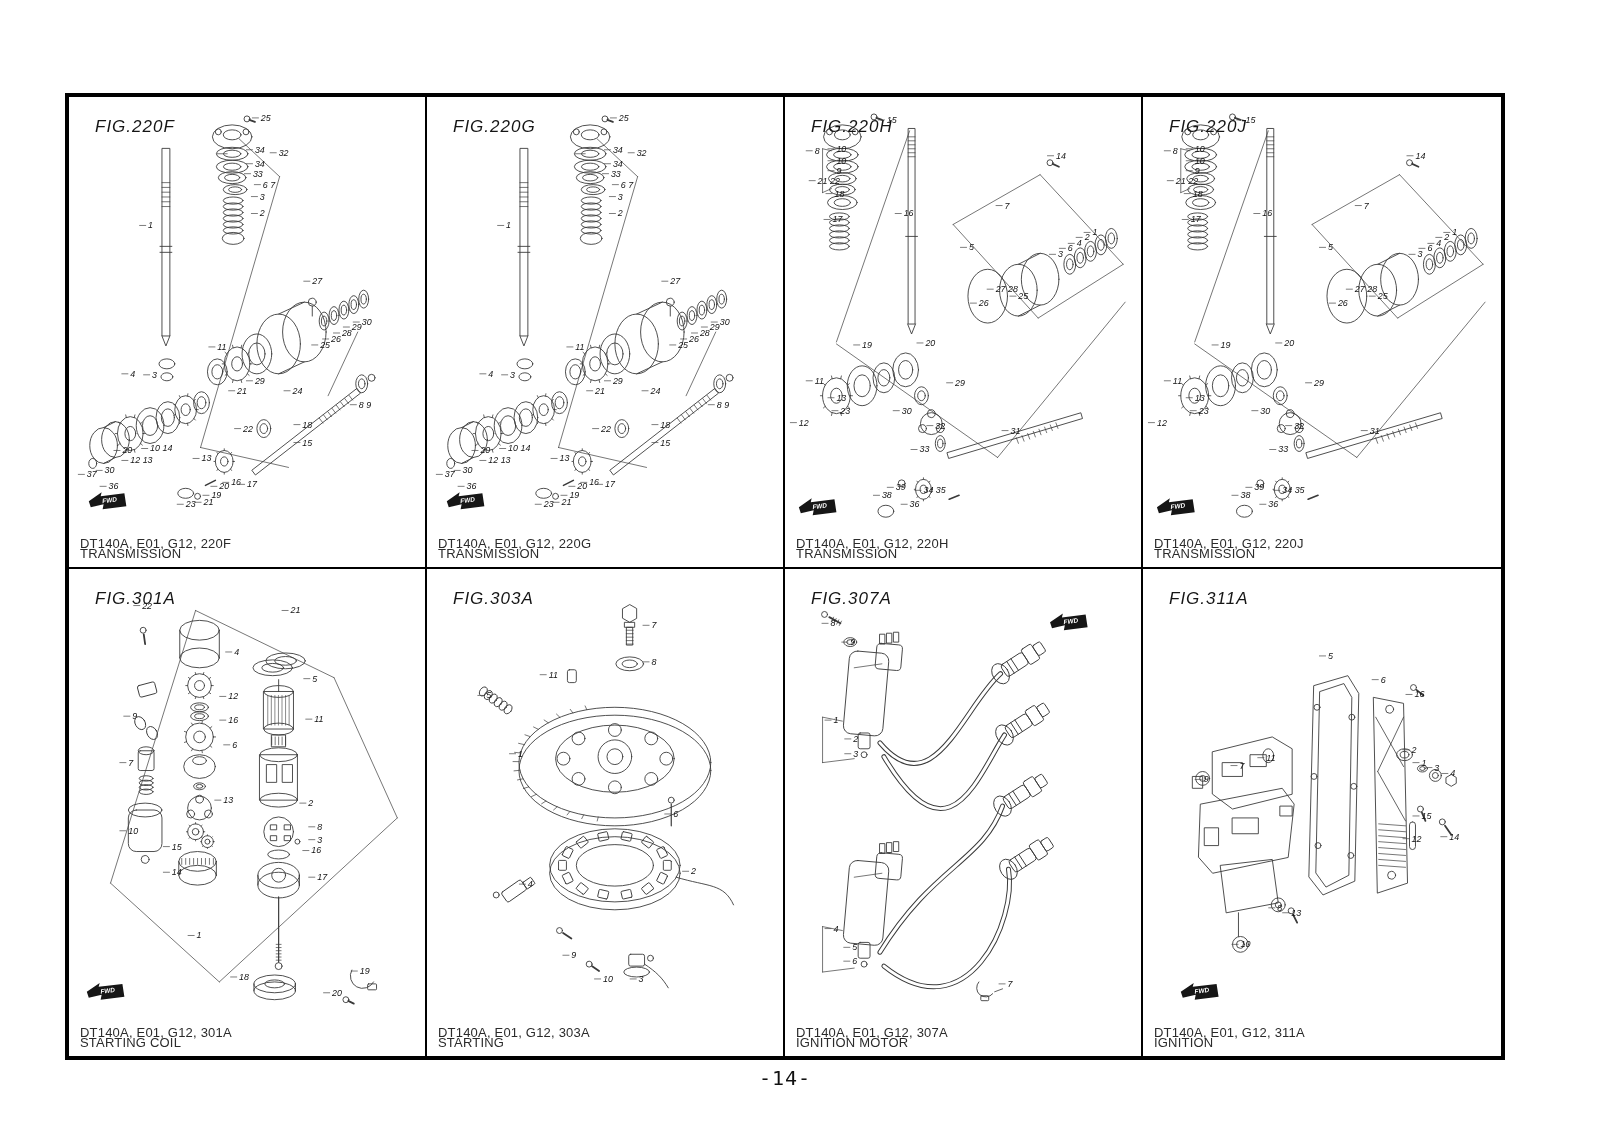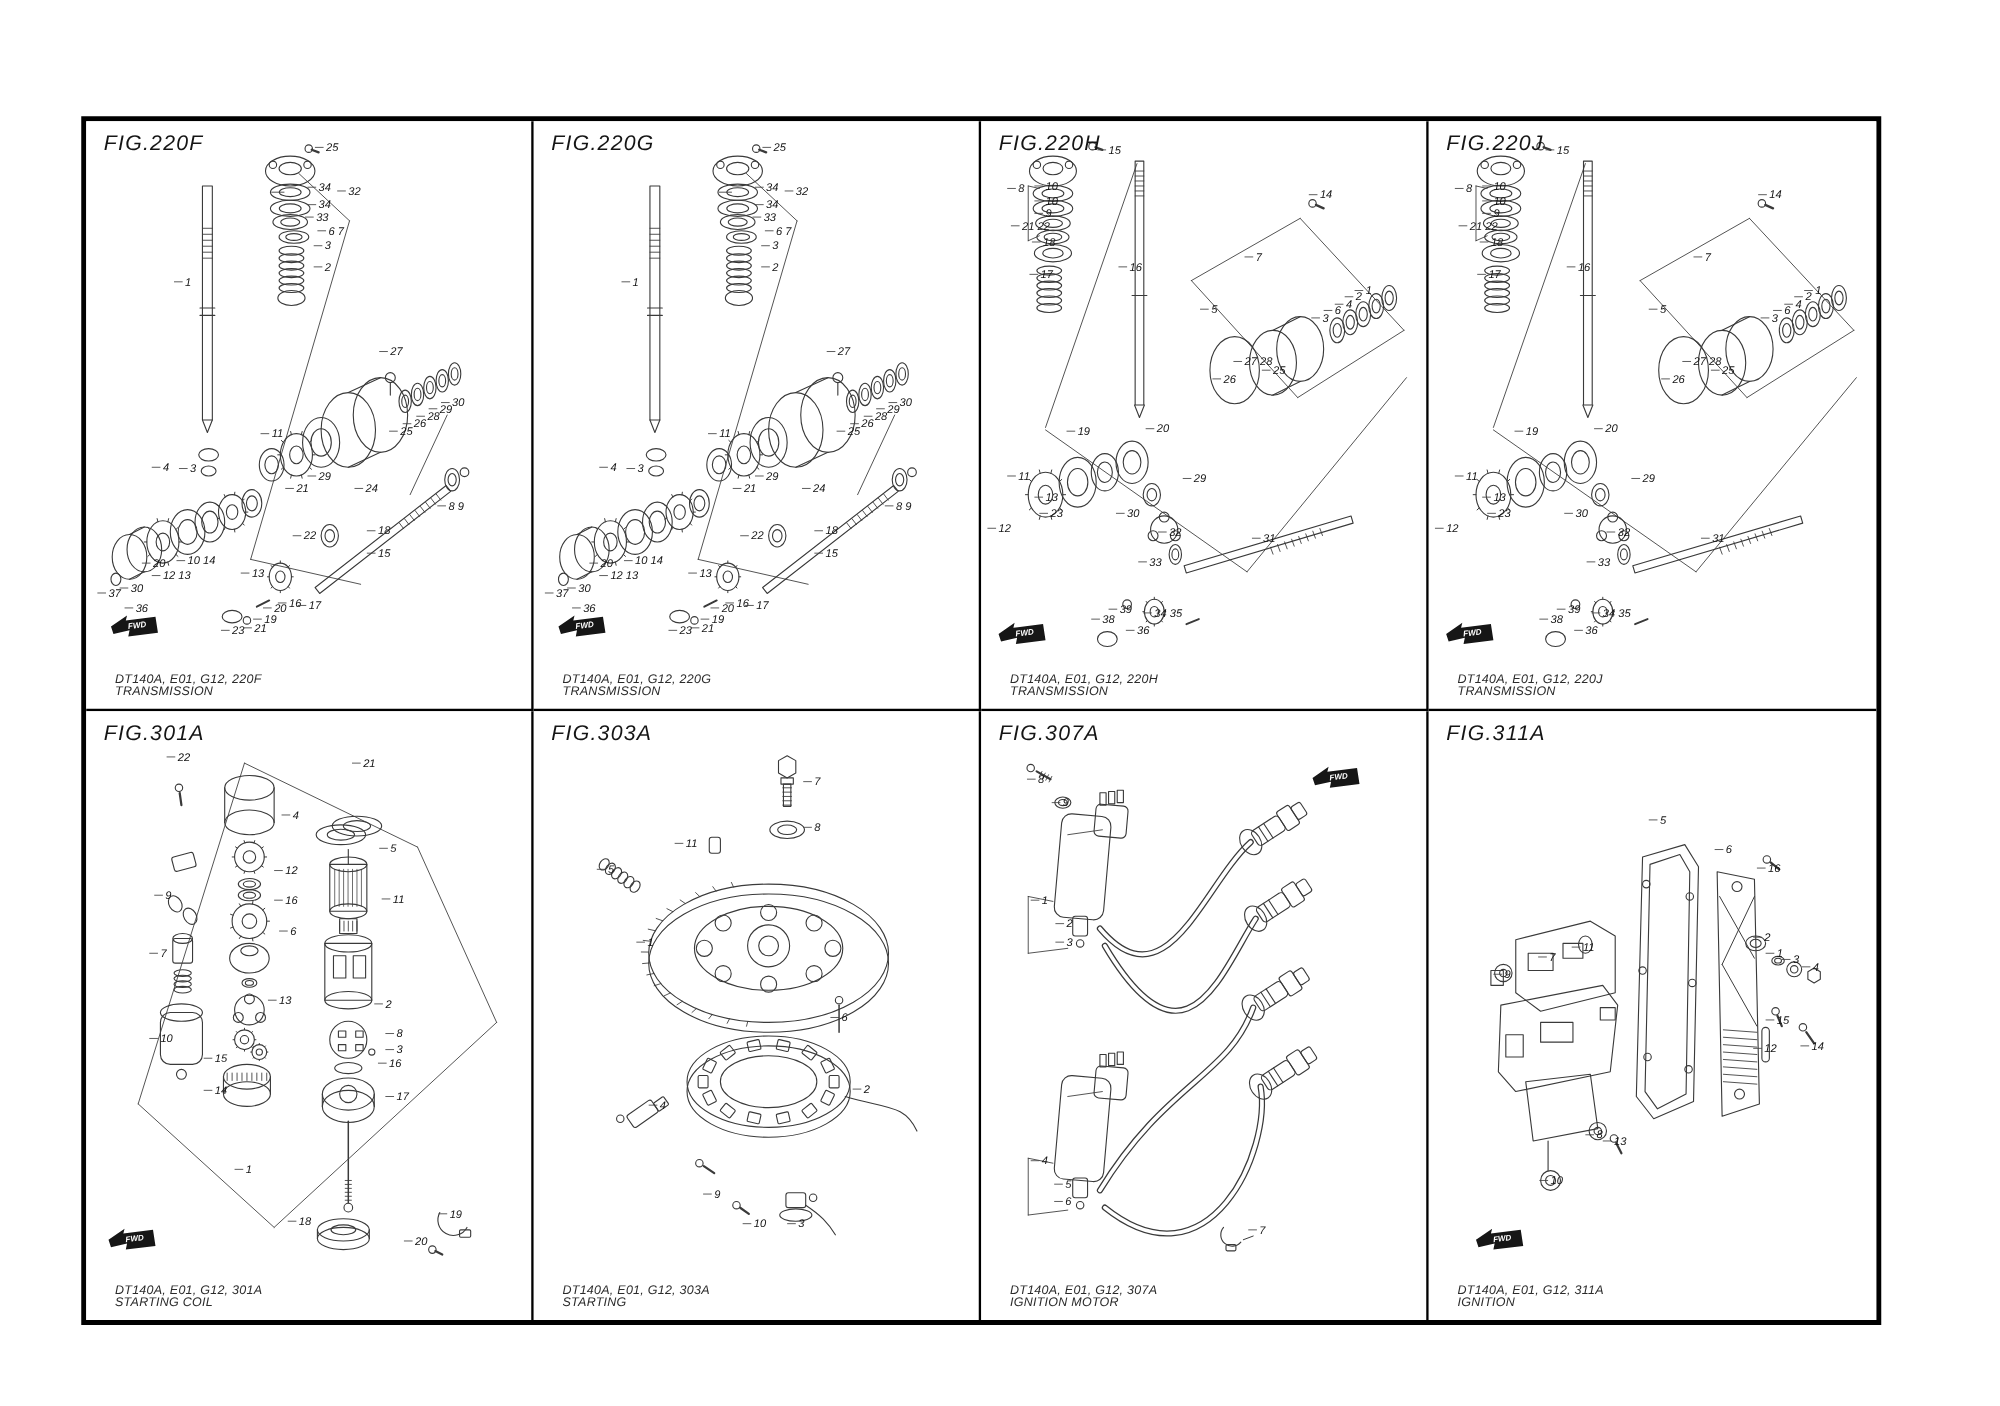--- a/index.html
+++ b/index.html
@@ -4,24 +4,24 @@
 <style>
   html,body{margin:0;padding:0;background:#fff;}
   .page{position:relative;width:1600px;height:1125px;background:#ffffff;overflow:hidden;
         font-family:"Liberation Sans",sans-serif;}
   .frame{position:absolute;left:65px;top:93px;width:1440px;height:967px;
          border:4px solid #000;box-sizing:border-box;
          display:grid;grid-template-columns:repeat(4,1fr);grid-template-rows:472px 1fr;}
   .panel{position:relative;box-sizing:border-box;background:#fff;overflow:hidden;}
   .panel.col0,.panel.col1,.panel.col2{border-right:2px solid #000;}
   .panel.row0{border-bottom:2px solid #000;}
-  .fig-title{position:absolute;left:14px;top:8px;margin:0;font-size:17px;font-weight:normal;
+  .fig-title{position:absolute;left:14px;top:8px;margin:12px;font-size:17px;font-weight:normal;
              font-style:italic;color:#151515;letter-spacing:1px;z-index:3;}
   .diagram{position:absolute;left:0;top:0;width:100%;height:100%;}
-  .caption{position:absolute;left:23px;bottom:8px;font-size:10px;font-style:italic;
+  .caption{position:absolute;left:11px;bottom:8px;font-size:13px;
            color:#2b2b2b;line-height:10px;letter-spacing:.2px;z-index:3;}
   .page-number{position:absolute;left:65px;top:1066px;width:1440px;text-align:center;
                font-family:"DejaVu Sans Mono",monospace;font-size:20px;color:#111;letter-spacing:1px;}
 </style>
 </head>
 <body>
 
 <div class="page">
   <div class="frame">
 
@@ -1396,13 +1396,14 @@
             <text x="98" y="383" font-size="9" font-style="italic">10</text>
           </g>
         </svg>
       <div class="caption">
         <div>DT140A, E01, G12, 311A</div>
         <div>IGNITION</div>
       </div>
     </section>
 
   </div>
+  <div class="page-number">-14-</div>
 </div>
 
 </body></html>

